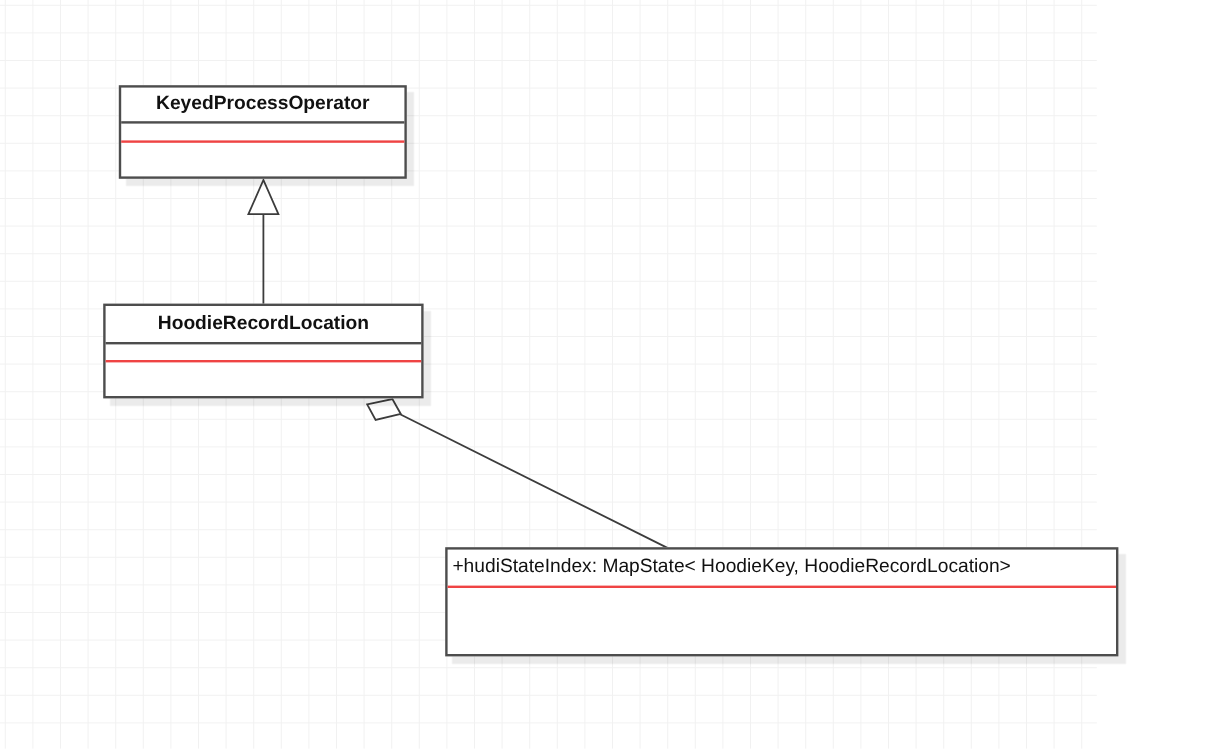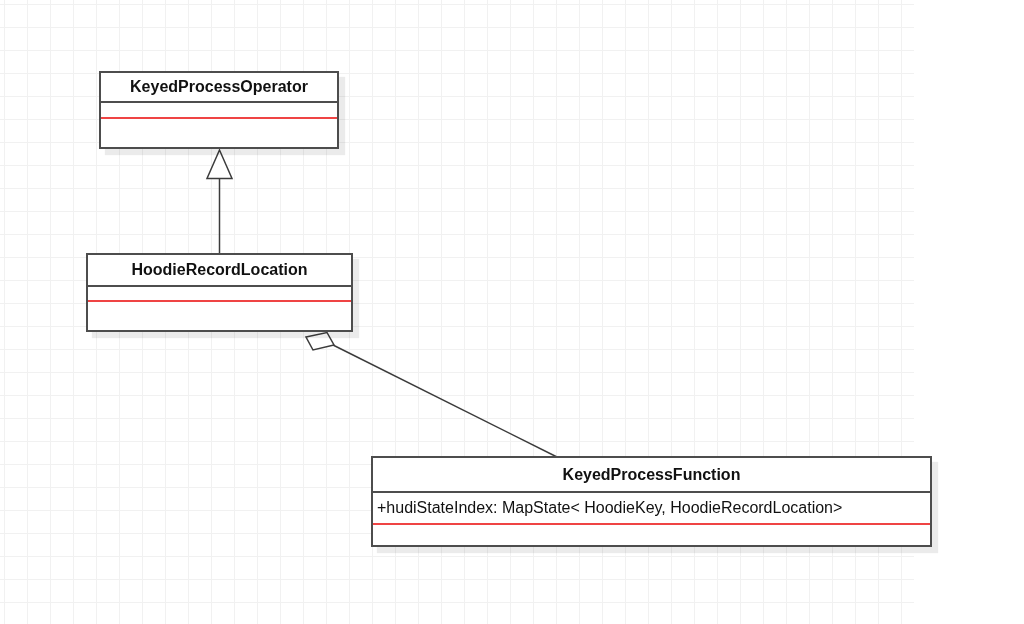--- a/index.html
+++ b/index.html
@@ -98,20 +98,19 @@
     <div class="uml-methods"></div>
   </div>
 
   <div class="uml-class" id="class-write-process-operator">
     <div class="uml-title">HoodieRecordLocation</div>
     <div class="uml-attrs"></div>
     <div class="uml-methods"></div>
   </div>
 
   <div class="uml-class" id="class-keyed-process-function">
-    <div class="uml-title">KeyedProcessFunction</div>
     <div class="uml-attrs">
       <span>+hudiStateIndex: MapState&lt; HoodieKey, HoodieRecordLocation&gt;</span>
     </div>
     <div class="uml-methods"></div>
   </div>
 
 </div>
 
 </body></html>

